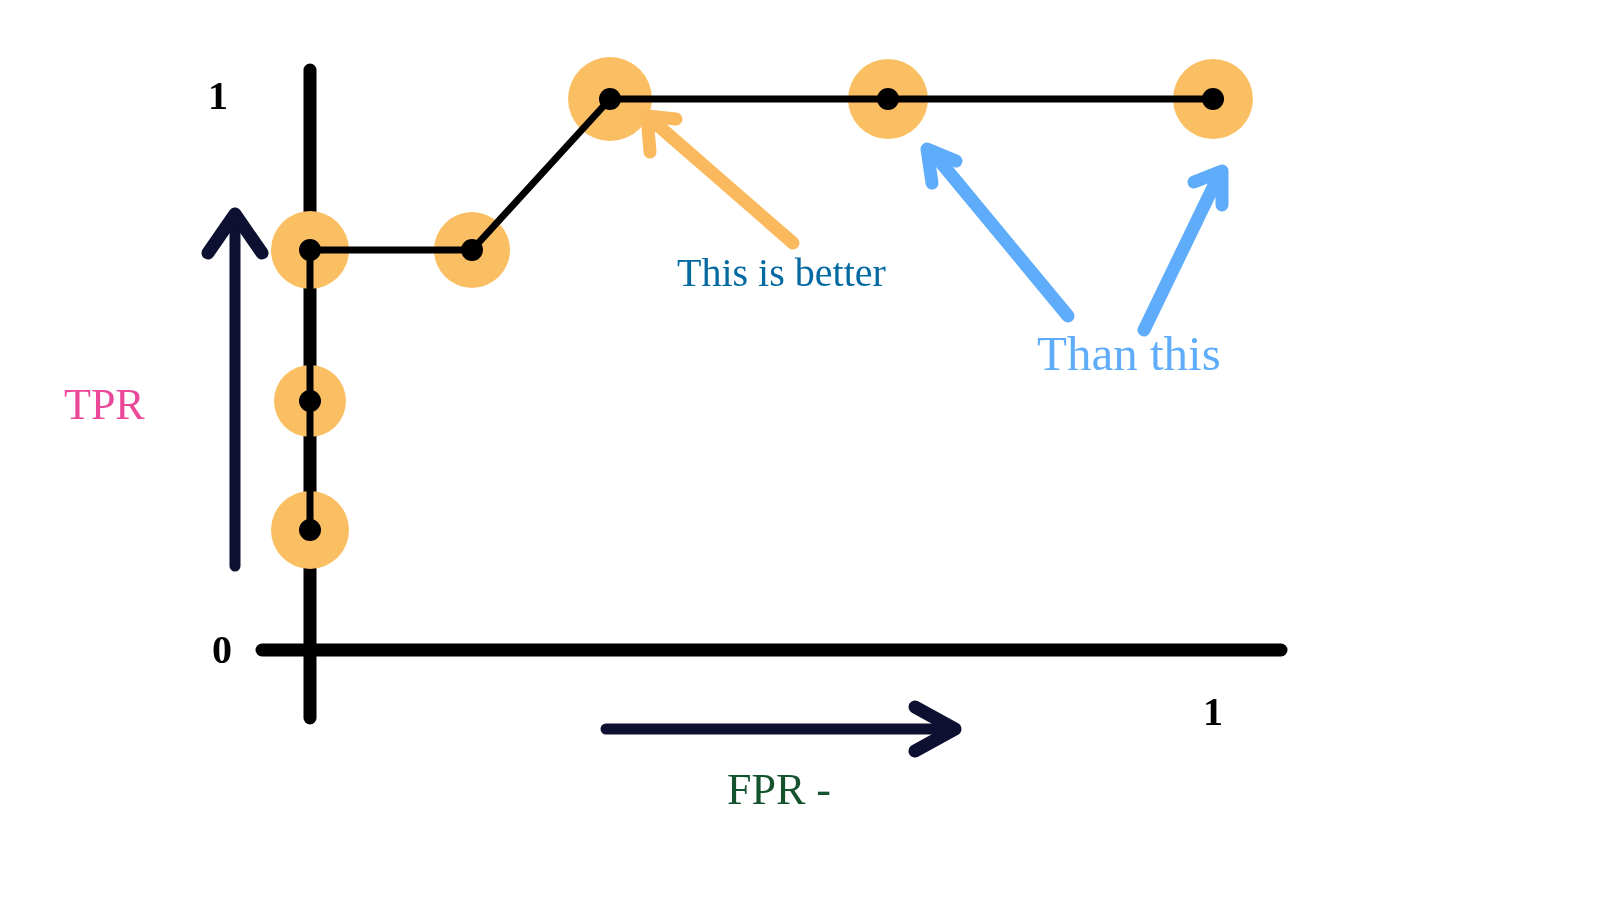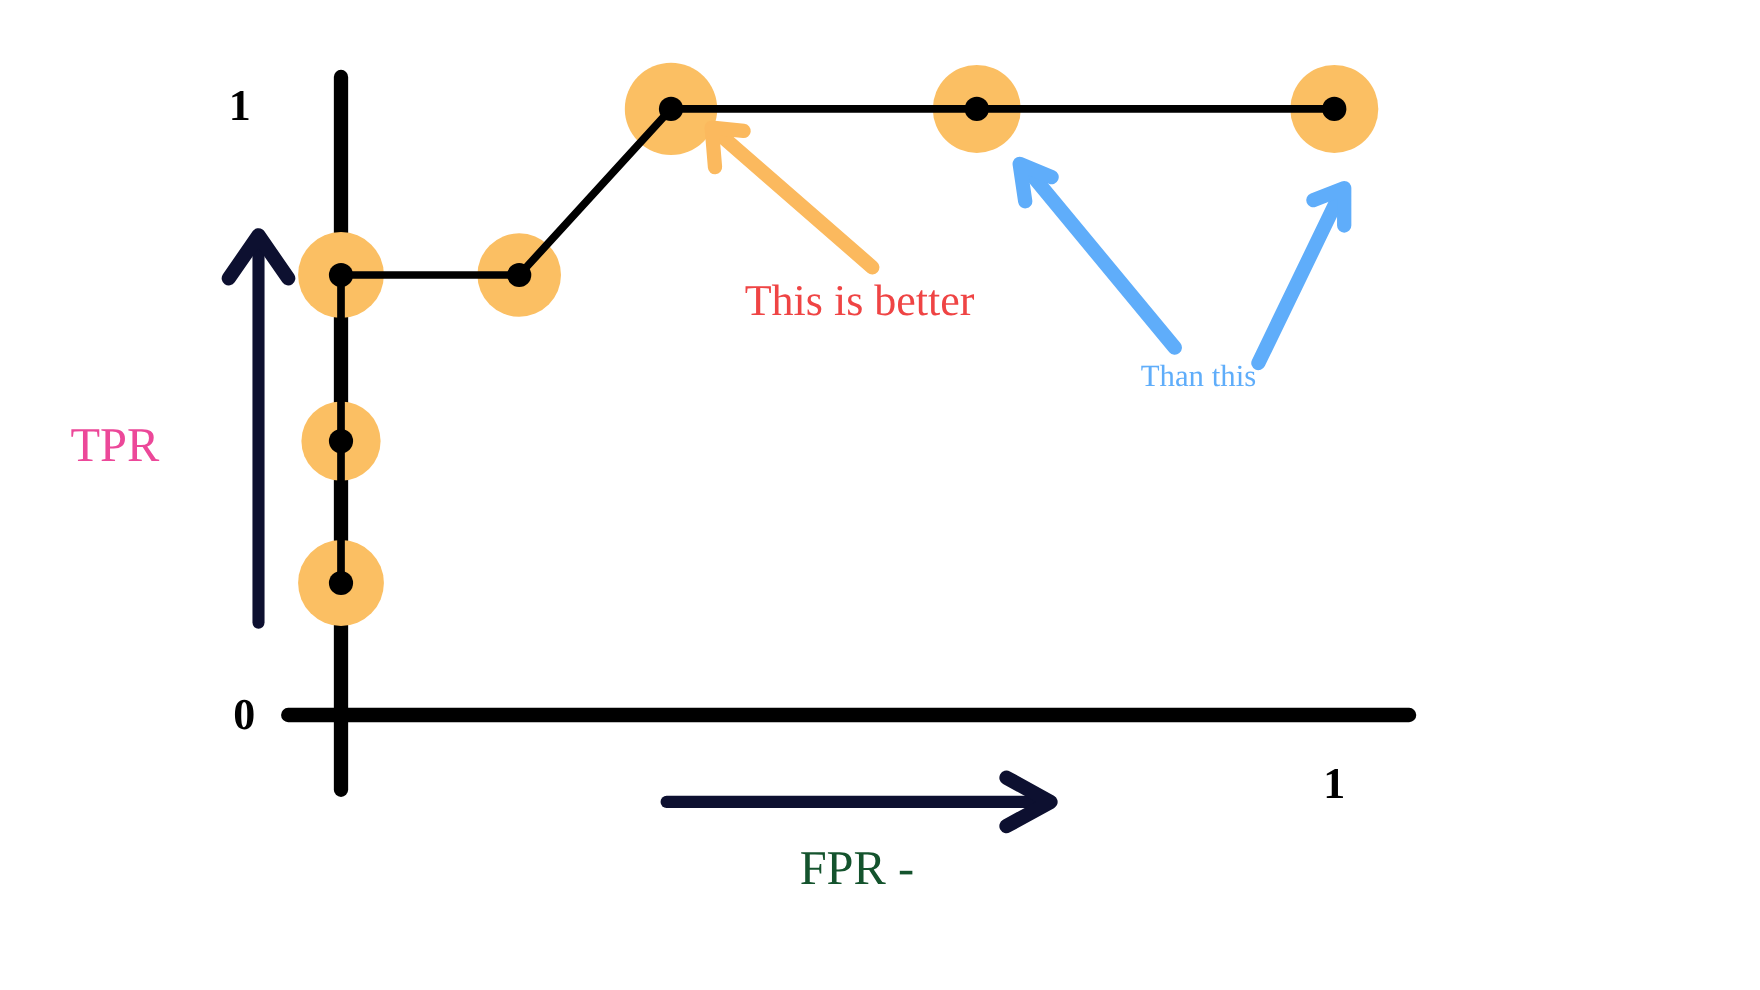--- a/index.html
+++ b/index.html
@@ -32,24 +32,24 @@
     font-weight: bold;
     font-size: 40px;
     color: #000000;
   }
   .axis-name {
     font-size: 44px;
     color: #0d1030;
   }
   .anno-better {
     font-size: 40px;
-    color: #ef4444;
+    color: #0369a1;
   }
   .anno-than {
-    font-size: 28px;
+    font-size: 49px;
     color: #5fadfa;
   }
 </style>
 </head>
 <body>
 
 <div id="canvas">
 
   <svg id="figure" viewBox="0 0 1600 900">
 

